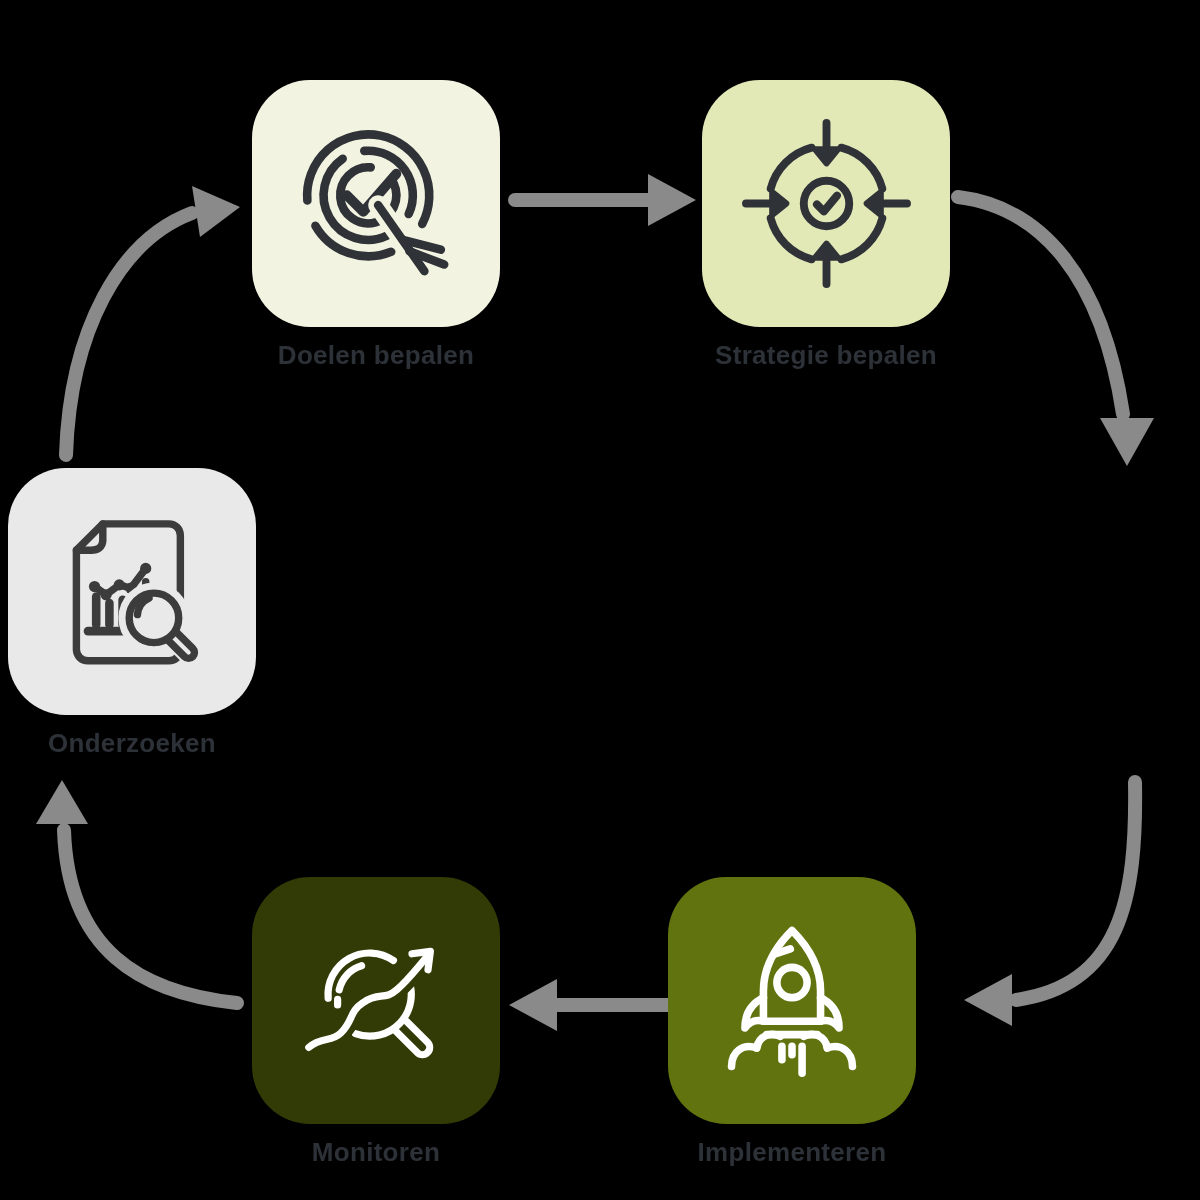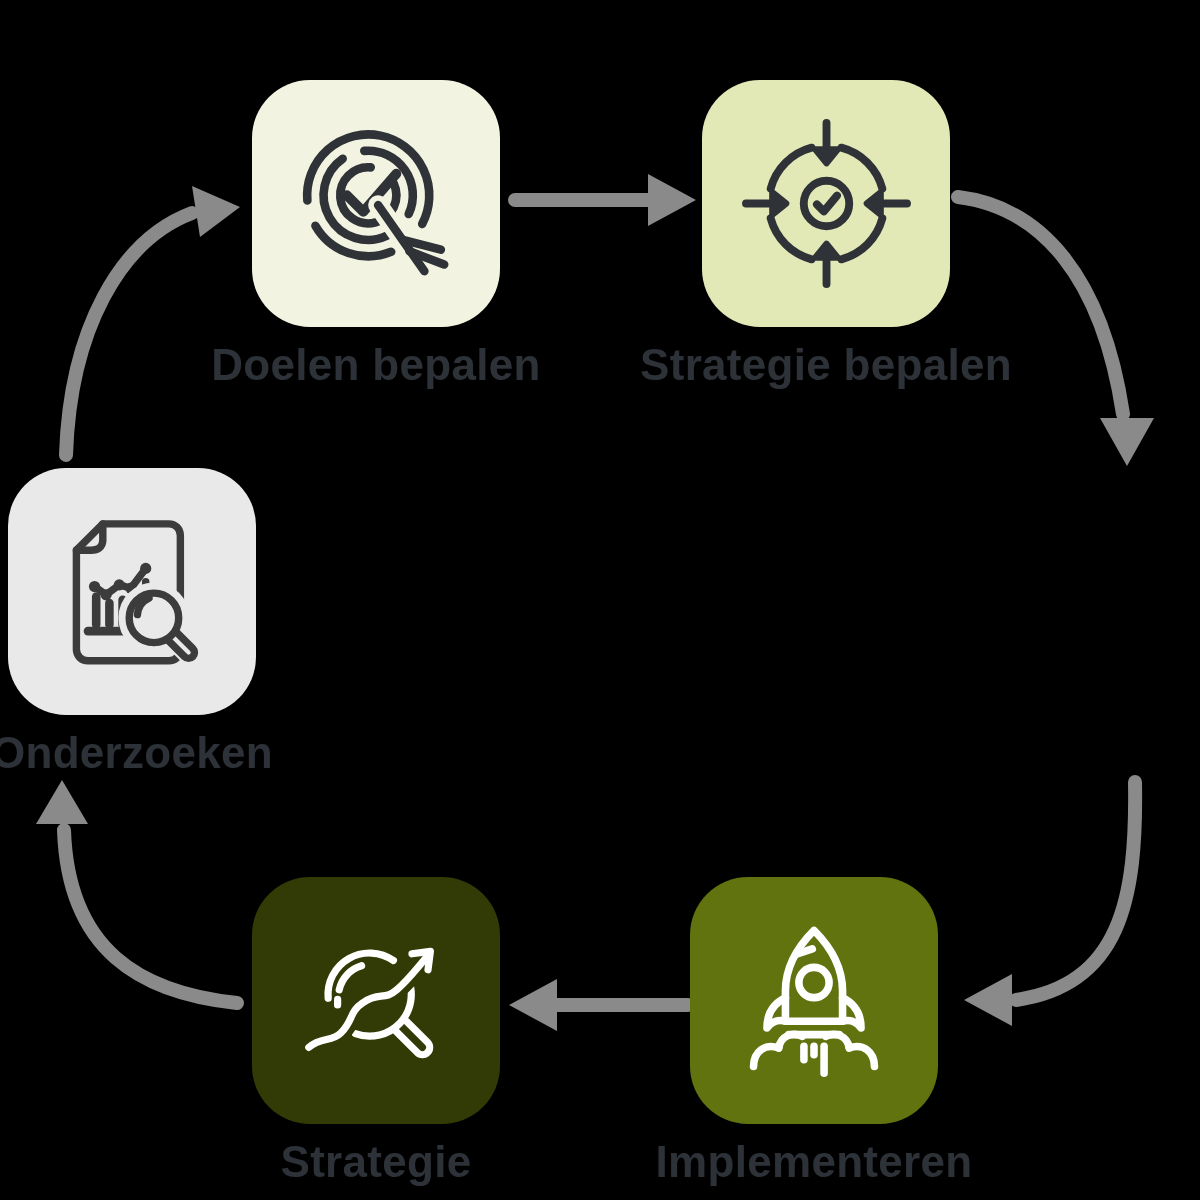--- a/index.html
+++ b/index.html
@@ -4,21 +4,21 @@
 <style>
   html,body{margin:0;padding:0;background:var(--bg-color,#000);}
   .canvas{position:relative;width:1200px;height:1200px;overflow:hidden;
           font-family:"Liberation Sans","DejaVu Sans",sans-serif;}
   .arrows{position:absolute;left:0;top:0;}
   .arrow-shaft{fill:none;stroke:var(--arrow-color,#8a8a8a);stroke-width:14;stroke-linecap:round;}
   .arrow-head{fill:var(--arrow-color,#8a8a8a);stroke:none;}
   .step{position:absolute;width:248px;}
   .box{width:248px;height:247px;border-radius:58px;display:flex;align-items:center;justify-content:center;}
   .label{position:absolute;top:260px;left:50%;transform:translateX(-50%);width:420px;
-         text-align:center;font-size:44px;font-weight:bold;letter-spacing:.3px;
+         text-align:center;font-size:26px;font-weight:bold;letter-spacing:.3px;
          color:var(--label-color,#2d3138);white-space:nowrap;}
   .icon{display:block;}
   .icon .s{fill:none;stroke:currentColor;stroke-width:4.5;stroke-linecap:round;stroke-linejoin:round;}
   .icon .s5{stroke-width:5.2;}
   .icon .s6{stroke-width:6;}
   .icon .f{fill:currentColor;stroke:currentColor;stroke-width:3.5;stroke-linejoin:round;}
   .icon .dot{fill:currentColor;stroke:none;}
   .icon .halo{fill:none;stroke:var(--halo,#000);stroke-width:12;stroke-linecap:round;}
 </style>
 </head>
@@ -87,21 +87,21 @@
         <path class="s" d="M4,50 L24,50"></path>   
           <path class="f" d="M19,43.5 L27,50 L19,56.5 Z"></path>
         <path class="s" d="M96,50 L76,50"></path>  
           <path class="f" d="M81,43.5 L73,50 L81,56.5 Z"></path>
       </svg>
     </div>
     <div class="label">Strategie bepalen</div>
   </div>
 
 
-  <div class="step" style="left:690px;top:877px">
+  <div class="step" style="left:668px;top:877px">
     <div class="box" style="background: rgb(96, 115, 14); color: rgb(255, 255, 255); --halo: #60730e;">
       <svg class="icon" width="168" height="168" viewBox="0 0 100 100">
         <path class="s" d="M50,8 C39,19 33,31 33,44 L33,62 L67,62 L67,44 C67,31 61,19 50,8 Z"></path>
         <path class="s" d="M40,22 L49,19"></path>
         <circle class="s" cx="50" cy="39" r="9"></circle>
         <path class="s" d="M33,48 C25,52 22,58 22,66 C25,62 29,61 33,62"></path>
         <path class="s" d="M67,48 C75,52 78,58 78,66 C75,62 71,61 67,62"></path>
         <path class="s" d="M35,70 L65,70"></path>
         <path class="s" d="M44,77 L44,85"></path>
         <path class="s" d="M50,77 L50,82"></path>
@@ -121,21 +121,21 @@
         <path class="s" d="M60.9,24.7 A26,26 0 0 0 20.1,48.3"></path>
         <path class="s" d="M37.1,70.4 A26,26 0 0 0 69.6,35"></path>
         <path class="s" d="M62.8,69.2 L75.8,82.2 A4.5,4.5 0 0 0 82.2,75.8 L69.2,62.8"></path>
         <path class="s" d="M27,43 A20,20 0 0 1 41,28"></path>
         <path class="s" d="M26,49 L26,52.5"></path>
         <path class="halo" d="M8,79 C16,72 22,76 28,70 C36,62 33,57 42,51 C52,44 55,50 63,43 C70,37 76,29 83,21"></path>
         <path class="s" d="M8,79 C16,72 22,76 28,70 C36,62 33,57 42,51 C52,44 55,50 63,43 C70,37 76,29 83,21"></path>
         <path class="s" d="M72.5,20.5 L84,19 L82.5,30.5"></path>
       </svg>
     </div>
-    <div class="label">Strategie</div>
+    <div class="label">Monitoren</div>
   </div>
 
   <div class="step" style="left:8px;top:468px">
     <div class="box" style="background: rgb(233, 233, 233); color: rgb(60, 60, 60); --halo: #e9e9e9;">
       <svg class="icon" width="165" height="165" viewBox="0 0 100 100">
         <path class="s" d="M32,9 L72,9 C76,9 79,12 79,16 L79,85 C79,89 76,92 72,92 L23,92 C19,92 16,89 16,85 L16,25 Z"></path>
         <path class="s" d="M32,9 L32,19 C32,23 29,25 25,25 L16,25"></path>
         <path class="s s5" d="M28,53 L28,70"></path>
         <path class="s s5" d="M36,57 L36,70"></path>
         <path class="s s5" d="M44,55 L44,70"></path>

